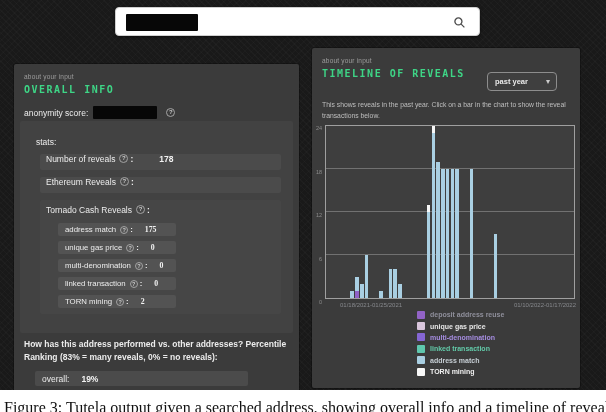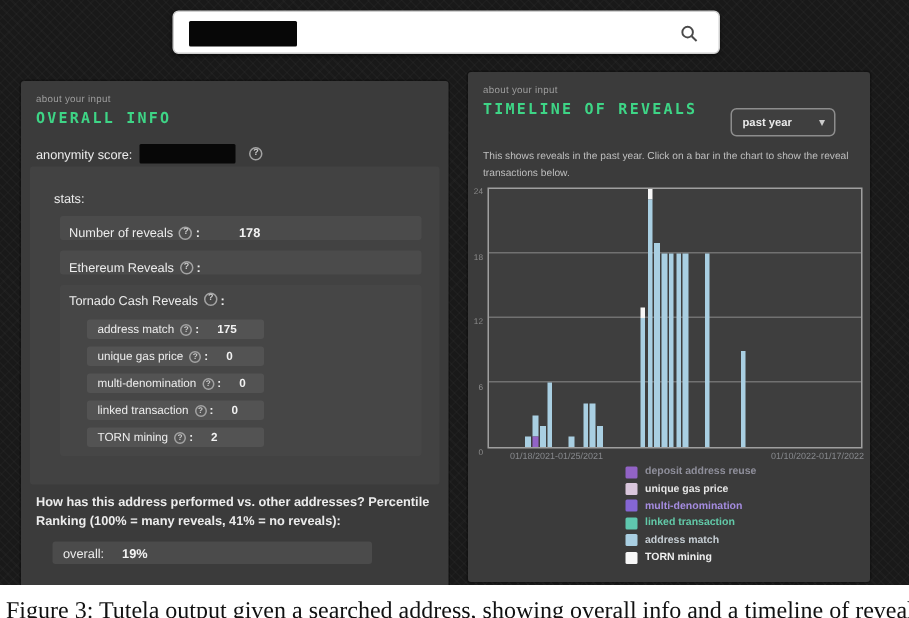--- a/index.html
+++ b/index.html
@@ -9,48 +9,48 @@
   .page::before { content:""; position:absolute; inset:0; pointer-events:none;
     background-image:repeating-linear-gradient(45deg, rgba(255,255,255,.022) 0 1px, transparent 1px 4px),
                      repeating-linear-gradient(-45deg, rgba(255,255,255,.015) 0 1px, transparent 1px 5px); }
   
   .searchbar { position:absolute; left:115px; top:7px; width:365px; height:29px; background:#ffffff;
     border:1px solid #cfcfcf; border-radius:4px; box-shadow:0 1px 3px rgba(0,0,0,.55); z-index:3; }
   .search-redact { position:absolute; left:10px; top:6px; width:72px; height:17px; background:#050505; border-radius:1px; }
   .search-icon { position:absolute; right:13px; top:8px; }
   
   .panel { position:absolute; background:#3b3b3b; border-radius:2px; z-index:2; box-shadow:0 0 0 1px rgba(0,0,0,.25); }
-  .panel-left  { left:14px;  top:54px; width:285px; height:338px; }
+  .panel-left  { left:14px;  top:64px; width:285px; height:338px; }
   .panel-right { left:312px; top:48px; width:268px; height:340px; }
   .kicker { position:absolute; left:10px; top:9px; font-size:6.5px; color:#9d9d9d; letter-spacing:.2px; }
   .ptitle { position:absolute; left:10px; top:20px; font-family:"DejaVu Sans Mono", monospace; font-weight:bold;
     font-size:10px; letter-spacing:1.5px; color:#3ed586; }
   .lbl { font-size:8.5px; font-weight:normal; color:#ededed; }
   .val { font-size:8.5px; font-weight:bold; color:#f2f2f2; }
   .colon { font-size:8.5px; font-weight:bold; color:#ededed; margin:0 2px; }
   .redact { background:#070707; display:inline-block; border-radius:1px; }
   .qicon { display:inline-block; width:9px; height:9px; border:1px solid #a3a3a3; border-radius:50%;
     color:#c9c9c9; font-size:6px; line-height:7px; text-align:center; font-weight:bold; margin-left:4px; flex:none; }
   
   .anon-row { position:absolute; left:10px; top:42px; display:flex; align-items:center; gap:5px; }
   .anon-redact { width:64px; height:13px; }
   .bigbox { position:absolute; left:6px; top:57px; width:273px; height:212px; background:#424242; border-radius:2px; padding:7px 8px; }
   .addr-row { display:flex; align-items:center; gap:6px; background:#4b4b4b; height:18px; padding:0 6px; border-radius:2px; }
   .addr-redact { flex:1 1 auto; height:12px; }
   .stats-lbl { display:block; margin:9px 0 0 8px; }
-  .stat-row { display:flex; align-items:flex-end; background:#4b4b4b; height:16px; margin:7px 0 0 12px; width:241px; padding:0 6px; border-radius:2px; }
+  .stat-row { display:flex; align-items:flex-start; background:#4b4b4b; height:16px; margin:7px 0 0 12px; width:241px; padding:0 6px; border-radius:2px; }
   .stat-row .val { margin-left:24px; }
   .chip { display:flex; align-items:center; background:#575757; border-radius:2px; height:12px; padding:0 5px; margin-left:10px; }
   .chip .lbl, .chip .val { font-size:7.8px; }
   .chip .val { margin-left:8px; }
   .tornado-box { background:#464646; margin:7px 0 0 12px; width:241px; border-radius:2px; padding:5px 6px 6px 6px; }
   .tornado-head { display:flex; align-items:flex-start; height:13px; }
   .trow { display:flex; align-items:center; background:#535353; height:13px; margin:5px 0 0 12px; padding:0 7px; border-radius:2px; width:max-content; min-width:118px; }
   .trow .lbl, .trow .val, .trow .colon { font-size:7.8px; }
-  .trow .val { margin-left:10px; }
+  .trow .val { margin-left:10px;font-family:Liberation Serif, serif; }
   .trow .qicon { width:8px; height:8px; line-height:6px; font-size:5.5px; }
   .percentile { position:absolute; left:10px; top:274px; width:264px; font-size:8.5px; font-weight:bold; color:#ececec; line-height:1.55; }
   .overall-row { position:absolute; left:21px; top:307px; width:213px; height:15px; background:#4b4b4b; display:flex; align-items:center; padding:0 7px; border-radius:2px; }
   .overall-row .val { margin-left:12px; }
   
   .dropdown { position:absolute; left:175px; top:24px; width:70px; height:19px; background:#3f3f3f;
     border:1px solid #8d8d8d; border-radius:4px; display:flex; align-items:center; padding:0 7px; }
   .dropdown .dval { font-size:7.5px; font-weight:bold; color:#eaeaea; }
   .chev { position:absolute; right:6px; top:4px; font-size:8px; color:#cccccc; }
   .desc { position:absolute; left:10px; top:52px; width:246px; font-size:6.8px; color:#bfbfbf; line-height:1.6; }
@@ -143,21 +143,21 @@
             <div class="trow">
               <span class="lbl">TORN mining</span>
               <span class="qicon">?</span>
               <span class="colon">:</span>
               <span class="val">2</span>
             </div>
           </div>
       </div>
     </div>
 
-    <p class="percentile">How has this address performed vs. other addresses? Percentile Ranking (100% = many reveals, 41% = no reveals):</p>
+    <p class="percentile">How has this address performed vs. other addresses? Percentile Ranking (83% = many reveals, 0% = no reveals):</p>
     <div class="overall-row">
       <span class="lbl">overall:</span>
       <span class="val">19%</span>
     </div>
   </section>
 
   <section class="panel panel-right">
     <div class="kicker">about your input</div>
     <h2 class="ptitle">TIMELINE OF REVEALS</h2>
 

